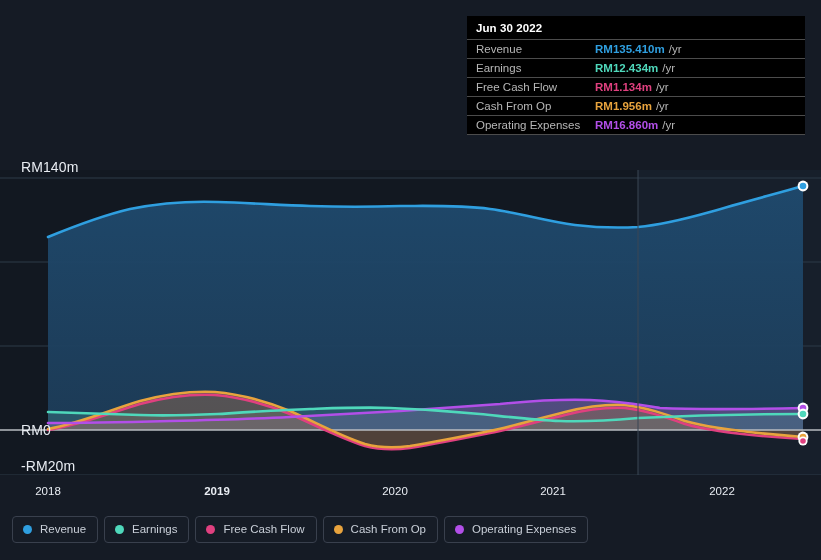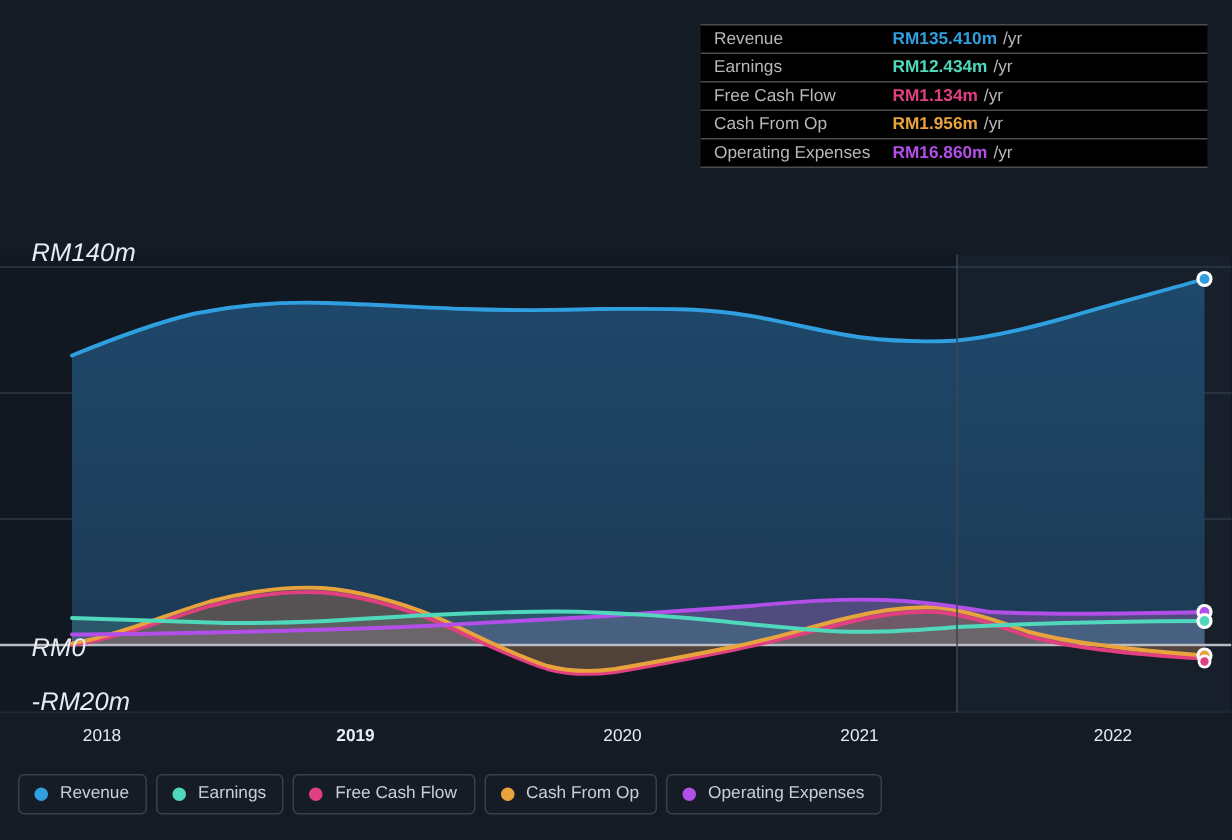--- a/index.html
+++ b/index.html
@@ -31,37 +31,35 @@
     top: 0;
     width: 821px;
     height: 500px;
     display: block;
   }
 
   
   .y-axis-label {
     position: absolute;
     color: #e8ecf2;
-    font-size: 17px;
+    font-size: 14px;
     letter-spacing: .1px;
     white-space: nowrap;
-    font-style: italic;
   }
   #y-label-top   { left: 21px; top: 159px; }
   #y-label-zero  { left: 21px; top: 422px; text-align: right; }
   #y-label-bot   { left: 21px; top: 458px; }
 
   .x-axis-label {
     position: absolute;
     top: 485px;
     color: #e8ecf2;
     font-size: 11.5px;
     transform: translateX(-50%);
     white-space: nowrap;
-    margin-left: 20px;
   }
 
   
   #tooltip {
     position: absolute;
     left: 467px;
     top: 16px;
     width: 338px;
     background: #000000;
     box-sizing: border-box;
@@ -332,20 +330,21 @@
   <div class="y-axis-label" id="y-label-zero">RM0</div>
   <div class="y-axis-label" id="y-label-bot">-RM20m</div>
 
   <div class="x-axis-label" style="left:48px;">2018</div>
   <div class="x-axis-label" style="left:217px;font-weight:bold;">2019</div>
   <div class="x-axis-label" style="left:395px;">2020</div>
   <div class="x-axis-label" style="left:553px;">2021</div>
   <div class="x-axis-label" style="left:722px;">2022</div>
 
   <div id="tooltip">
+    <div id="tooltip-date">Jun 30 2022</div>
 
     <div class="tt-row">
       <span class="tt-label">Revenue</span>
       <span class="tt-value" style="color:#2f9fe0;">RM135.410m</span>
       <span class="tt-unit">/yr</span>
     </div>
 
     <div class="tt-row">
       <span class="tt-label">Earnings</span>
       <span class="tt-value" style="color:#4fd8bb;">RM12.434m</span>

